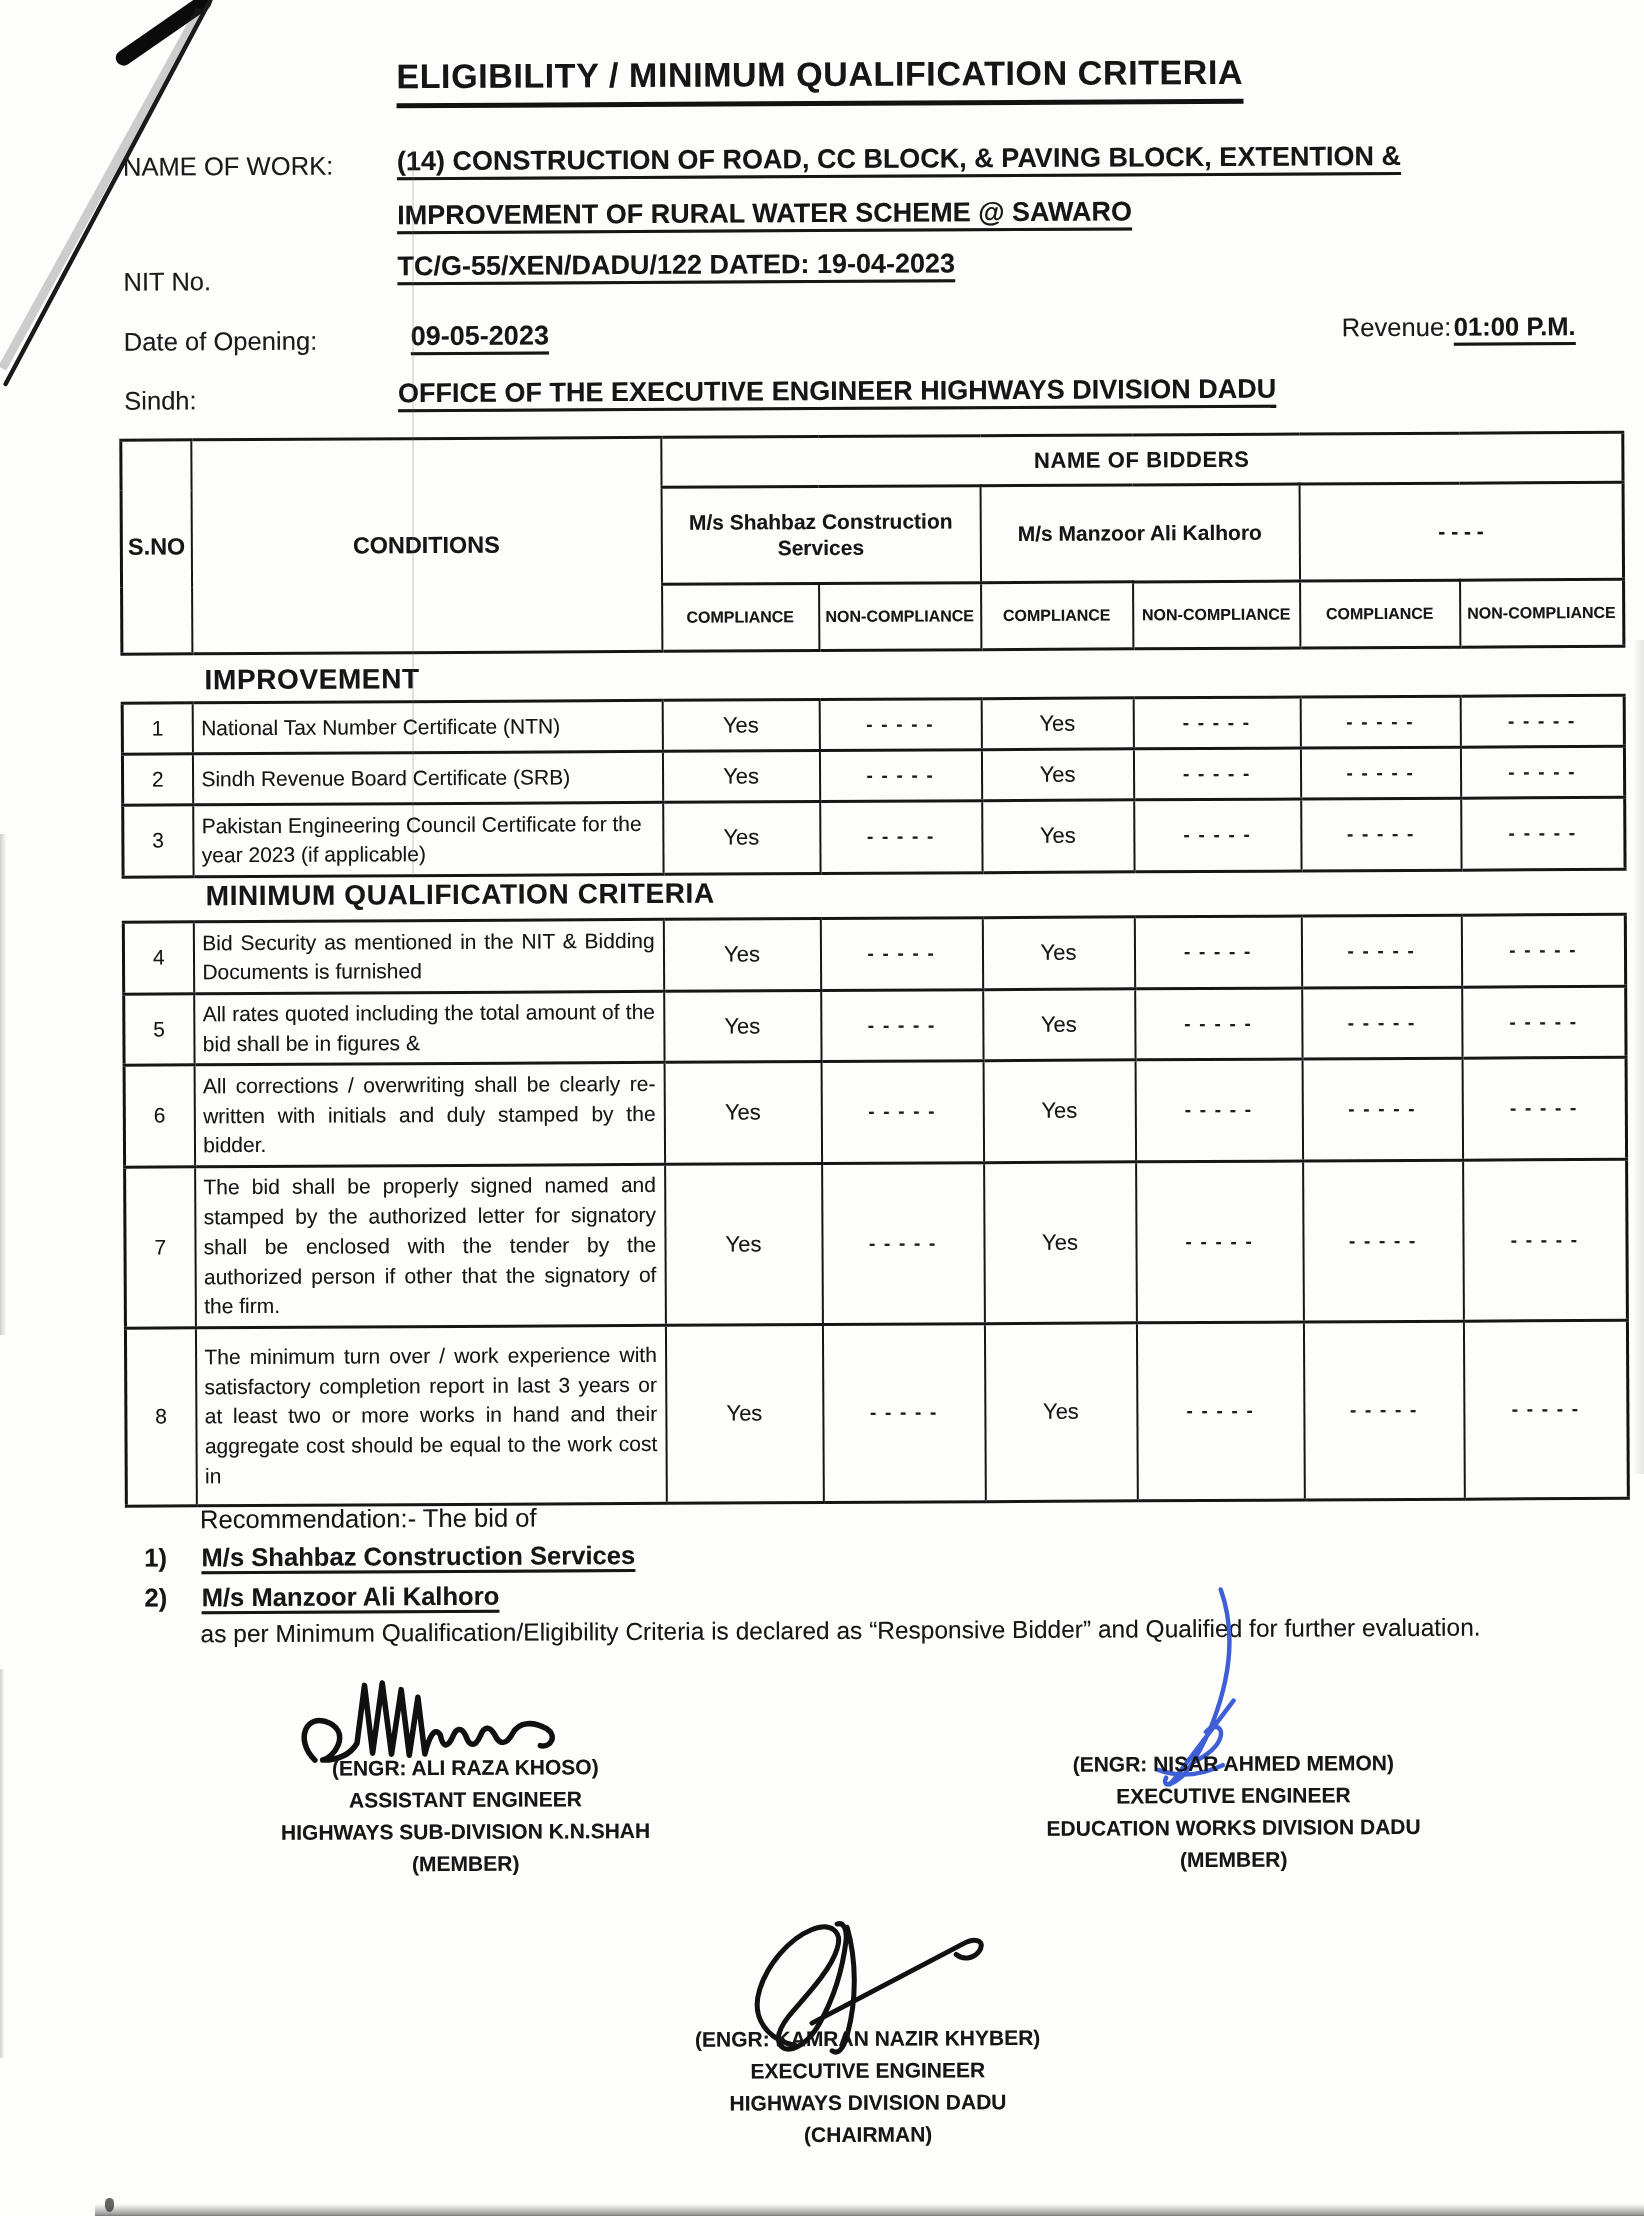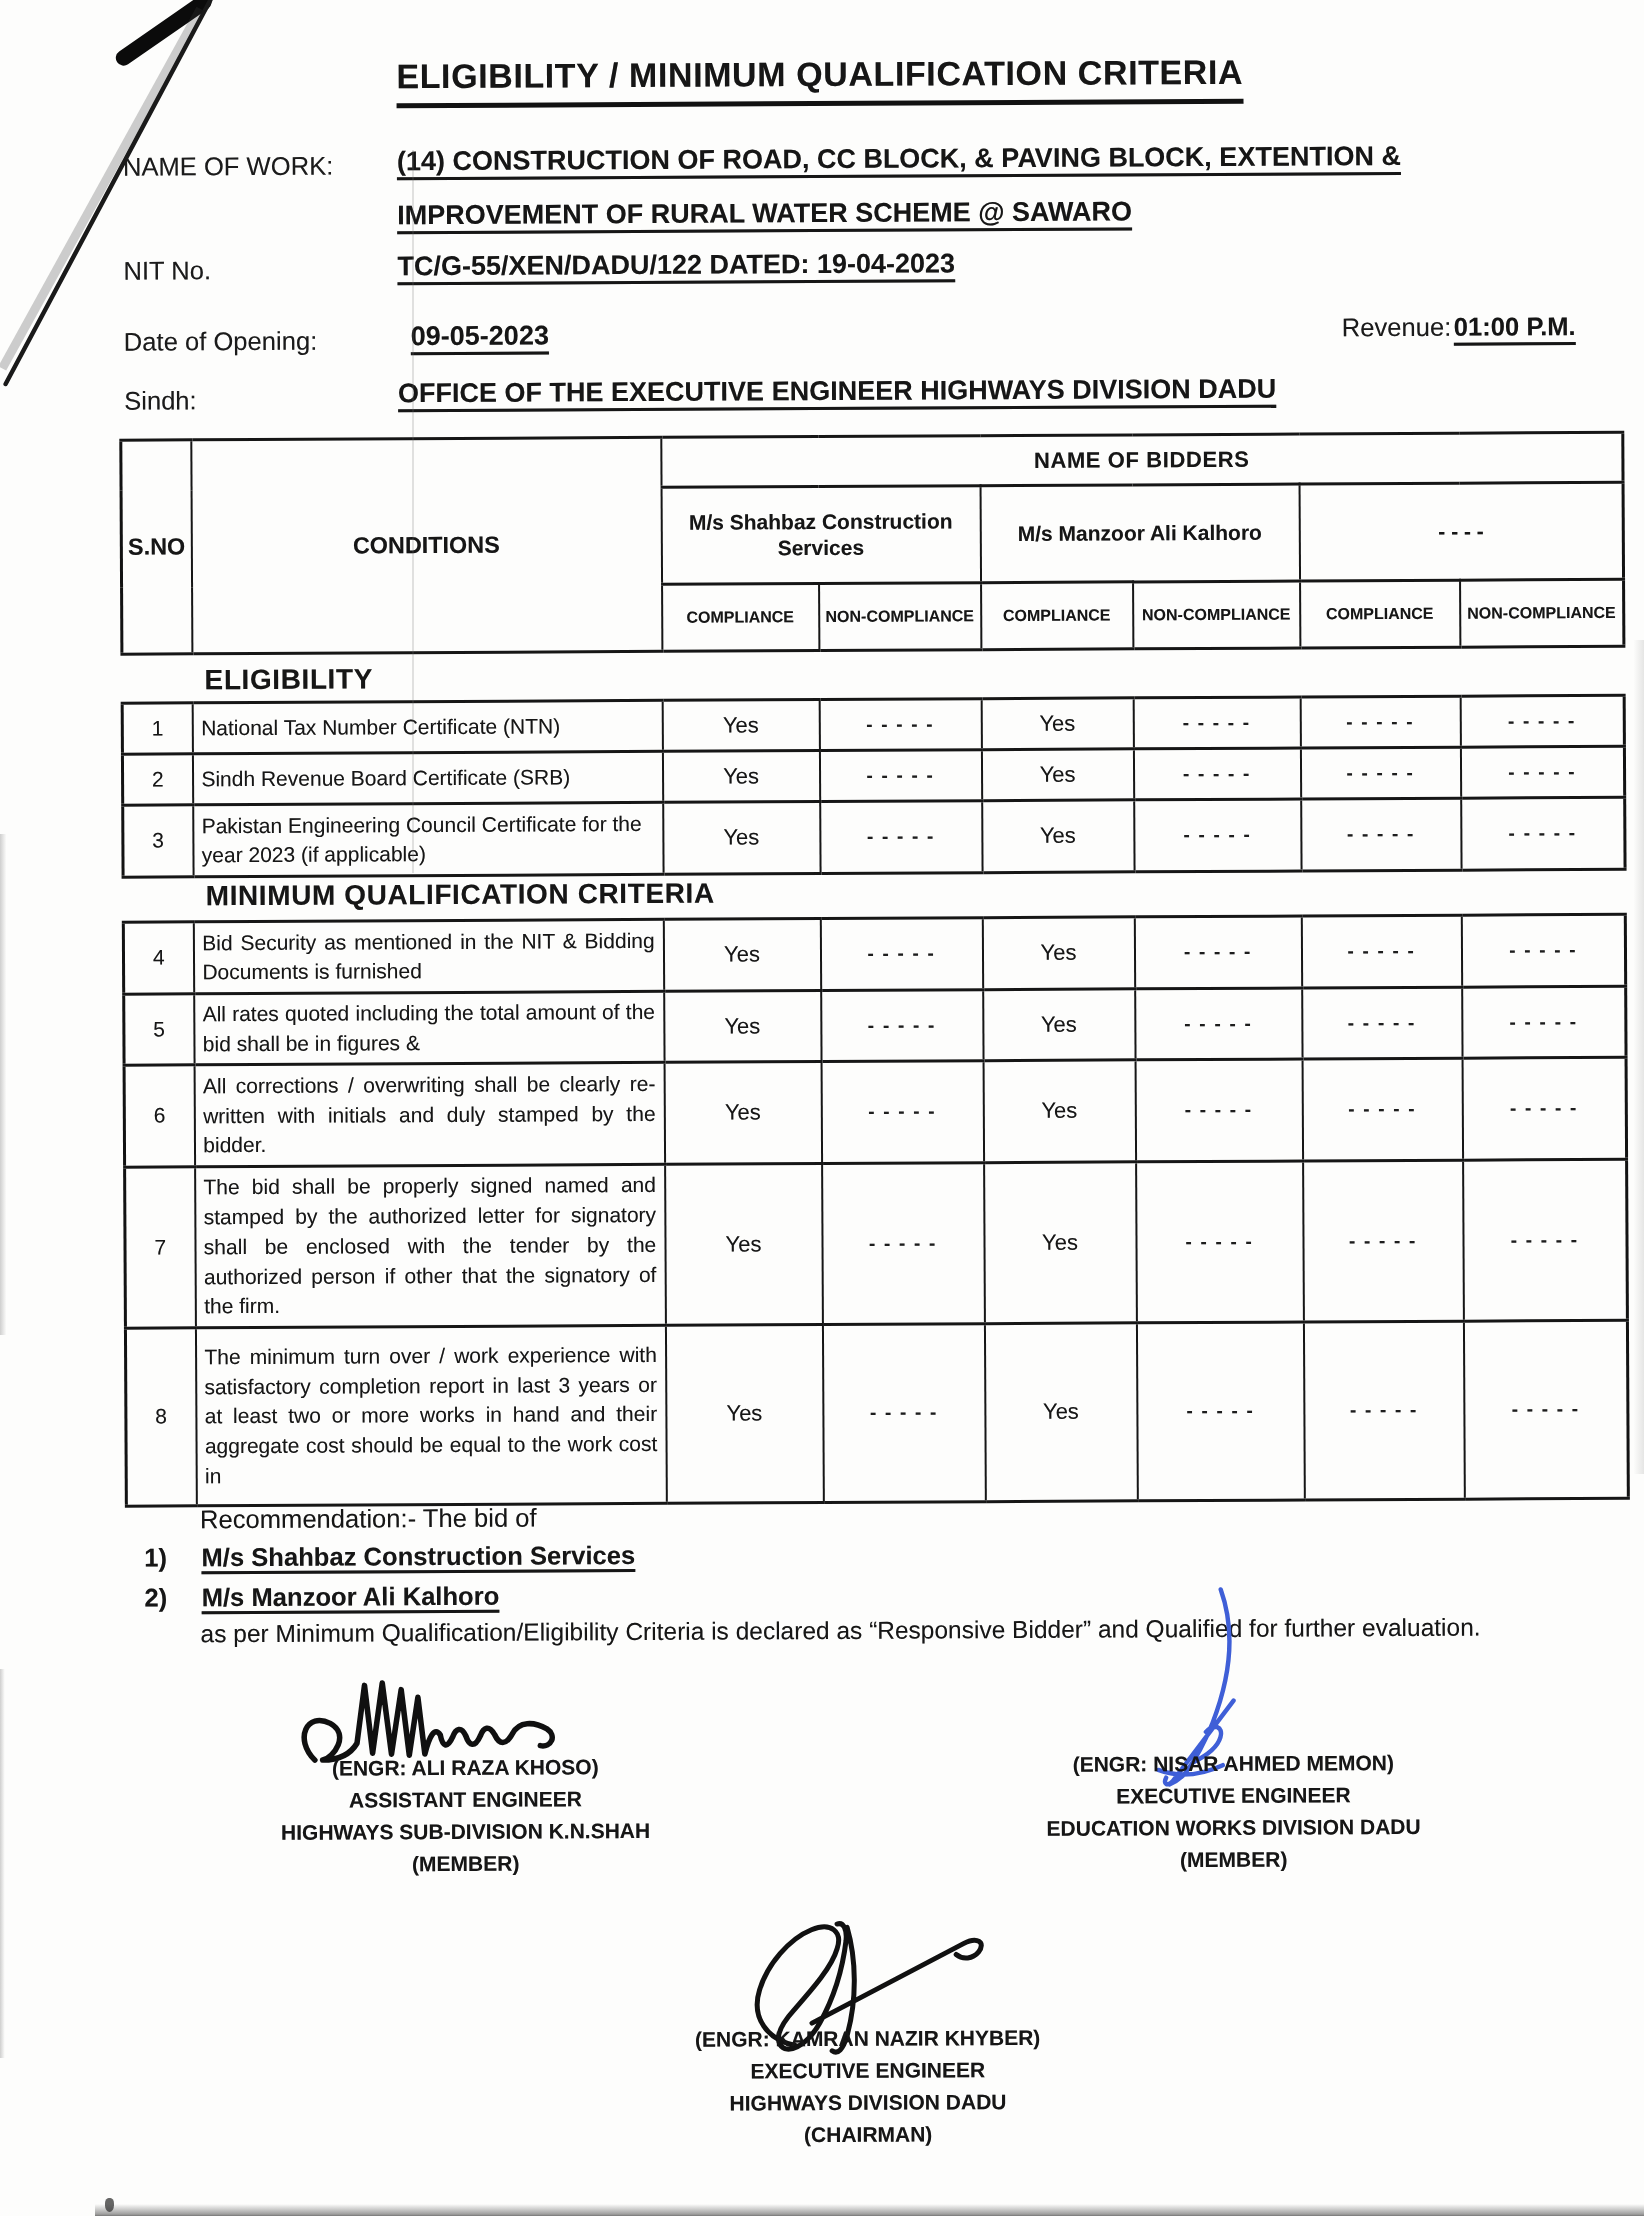--- a/index.html
+++ b/index.html
@@ -70,21 +70,21 @@
 <div class="page">
 
   <div class="sheet">
 
     <div class="abs title" style="left:396px;top:55px;">ELIGIBILITY / MINIMUM QUALIFICATION CRITERIA</div>
 
     <div class="abs lbl" style="left:122px;top:149px;">NAME OF WORK:</div>
     <div class="abs workline" style="left:396px;top:144px;">(14) CONSTRUCTION OF ROAD, CC BLOCK, &amp; PAVING BLOCK, EXTENTION &amp;</div>
     <div class="abs workline" style="left:396px;top:198px;">IMPROVEMENT OF RURAL WATER SCHEME @ SAWARO</div>
 
-    <div class="abs lbl" style="left:122px;top:253px;">NIT No.</div>
+    <div class="abs lbl" style="left:122px;top:264px;">NIT No.</div>
     <div class="abs val" style="left:396px;top:249px;">TC/G-55/XEN/DADU/122 DATED: 19-04-2023</div>
 
     <div class="abs lbl" style="left:122px;top:324px;">Date of Opening:</div>
     <div class="abs val" style="left:409px;top:319px;">09-05-2023</div>
     <div class="abs" style="left:1340px;top:316px;">
       <span class="lbl">Revenue:</span>
       <span class="val" style="font-size:25.6px;text-align:center;">01:00 P.M.</span>
     </div>
 
     <div class="abs lbl" style="left:122px;top:383px;">Sindh:</div>
@@ -116,21 +116,21 @@
         <th class="h-sub">COMPLIANCE</th>
         <th class="h-sub">NON-COMPLIANCE</th>
         <th class="h-sub">COMPLIANCE</th>
         <th class="h-sub">NON-COMPLIANCE</th>
         <th class="h-sub">COMPLIANCE</th>
         <th class="h-sub">NON-COMPLIANCE</th>
       </tr>
     </tbody>
       </table>
 
-    <div class="abs sec-head" style="left:201px;top:661px;">ELIGIBILITY</div>
+    <div class="abs sec-head" style="left:201px;top:661px;">IMPROVEMENT</div>
 
     <table class="abs grid" id="tbl-elig" style="left:117px;top:698px;width:1502px;">
       <colgroup>
         <col style="width:70px">
           <col style="width:470px">
         <col style="width:157px">
           <col style="width:162px">
         <col style="width:152px">
           <col style="width:167px">
         <col style="width:160px">

